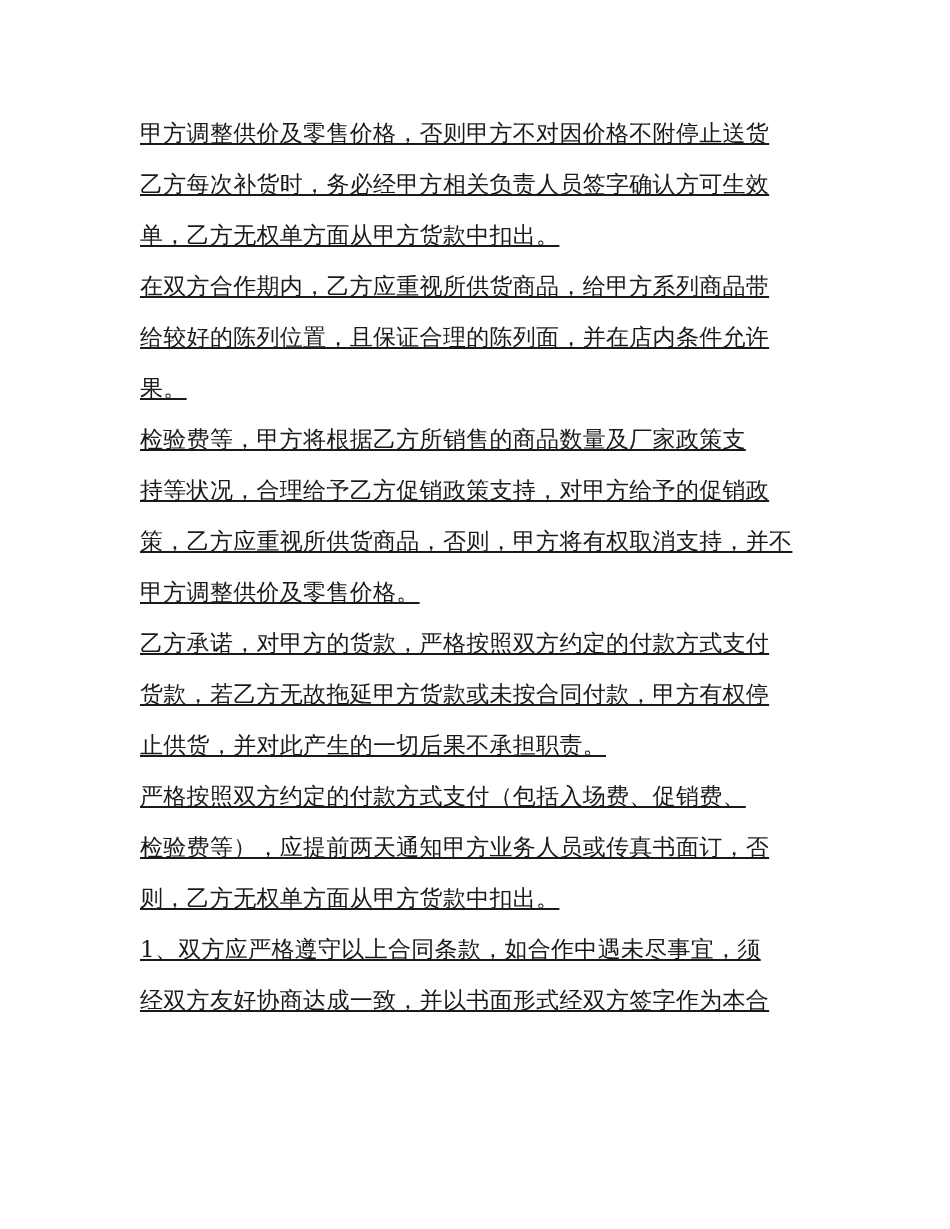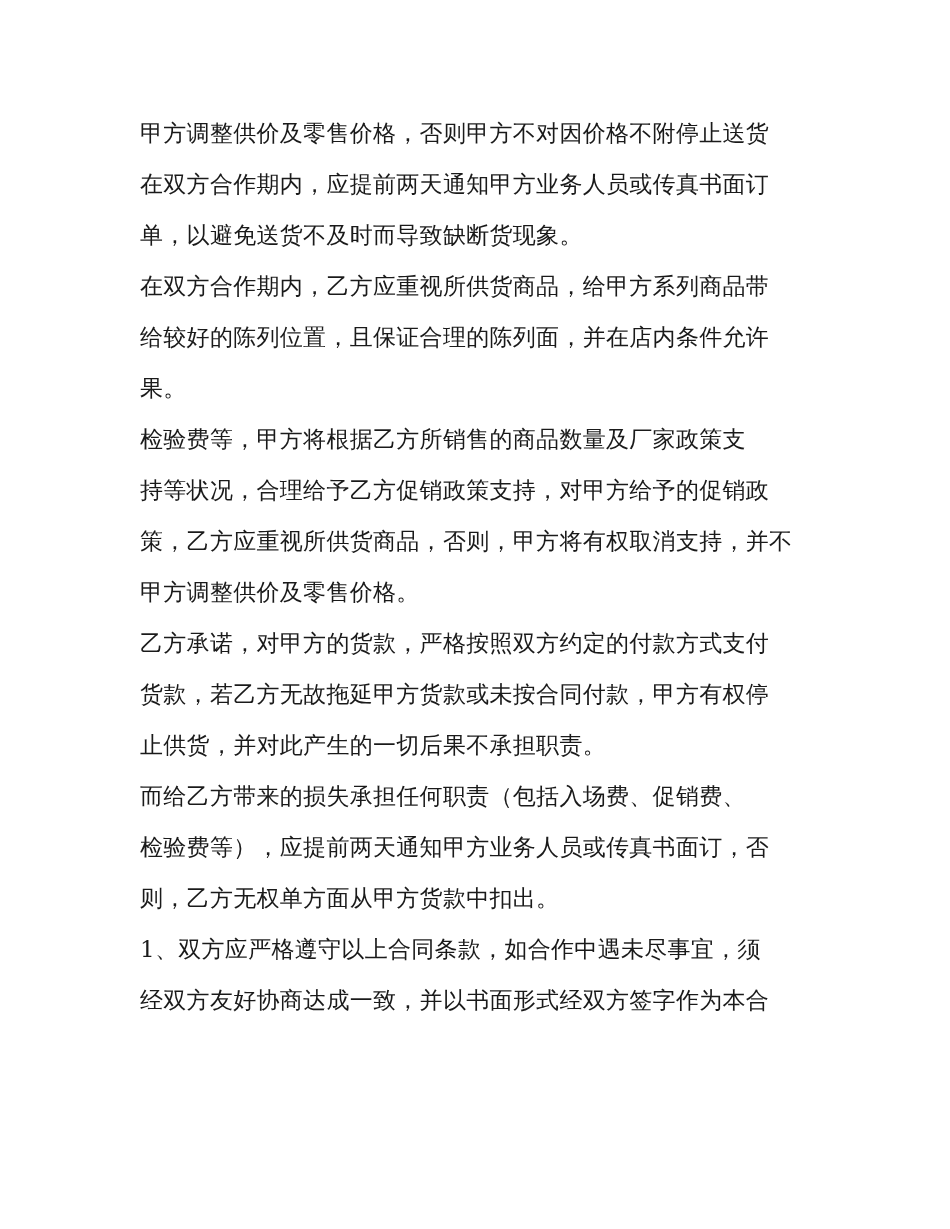--- a/index.html
+++ b/index.html
@@ -20,37 +20,38 @@
       left: 140px;
       top: 108px;
       width: 672px;
     }
     .line {
       height: 51px;
       line-height: 51px;
       font-size: 23px;
       white-space: nowrap;
       letter-spacing: 0.3px;
+      text-decoration: underline;
     }
   </style>
 </head>
 <body>
 
 <div class="page">
   <div class="line">甲方调整供价及零售价格，否则甲方不对因价格不附停止送货</div>
-  <div class="line">在双方合作期内，应提前两天通知甲方业务人员或传真书面订</div>
-  <div class="line">单，以避免送货不及时而导致缺断货现象。</div>
+  <div class="line">乙方每次补货时，务必经甲方相关负责人员签字确认方可生效</div>
+  <div class="line">单，乙方无权单方面从甲方货款中扣出。</div>
   <div class="line">在双方合作期内，乙方应重视所供货商品，给甲方系列商品带</div>
   <div class="line">给较好的陈列位置，且保证合理的陈列面，并在店内条件允许</div>
   <div class="line">果。</div>
   <div class="line">检验费等，甲方将根据乙方所销售的商品数量及厂家政策支</div>
   <div class="line">持等状况，合理给予乙方促销政策支持，对甲方给予的促销政</div>
   <div class="line">策，乙方应重视所供货商品，否则，甲方将有权取消支持，并不</div>
   <div class="line">甲方调整供价及零售价格。</div>
   <div class="line">乙方承诺，对甲方的货款，严格按照双方约定的付款方式支付</div>
   <div class="line">货款，若乙方无故拖延甲方货款或未按合同付款，甲方有权停</div>
   <div class="line">止供货，并对此产生的一切后果不承担职责。</div>
-  <div class="line">而给乙方带来的损失承担任何职责（包括入场费、促销费、</div>
+  <div class="line">严格按照双方约定的付款方式支付（包括入场费、促销费、</div>
   <div class="line">检验费等），应提前两天通知甲方业务人员或传真书面订，否</div>
   <div class="line">则，乙方无权单方面从甲方货款中扣出。</div>
   <div class="line">1、双方应严格遵守以上合同条款，如合作中遇未尽事宜，须</div>
   <div class="line">经双方友好协商达成一致，并以书面形式经双方签字作为本合</div>
 </div>
 
 </body></html>

